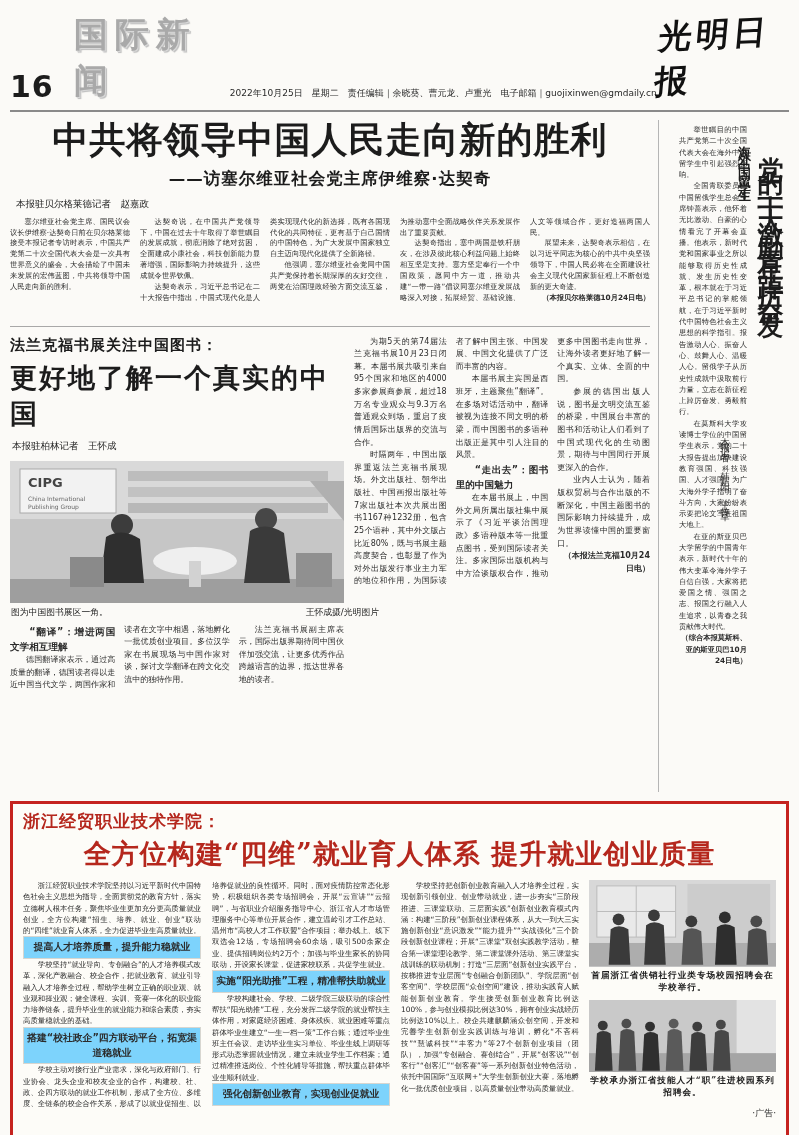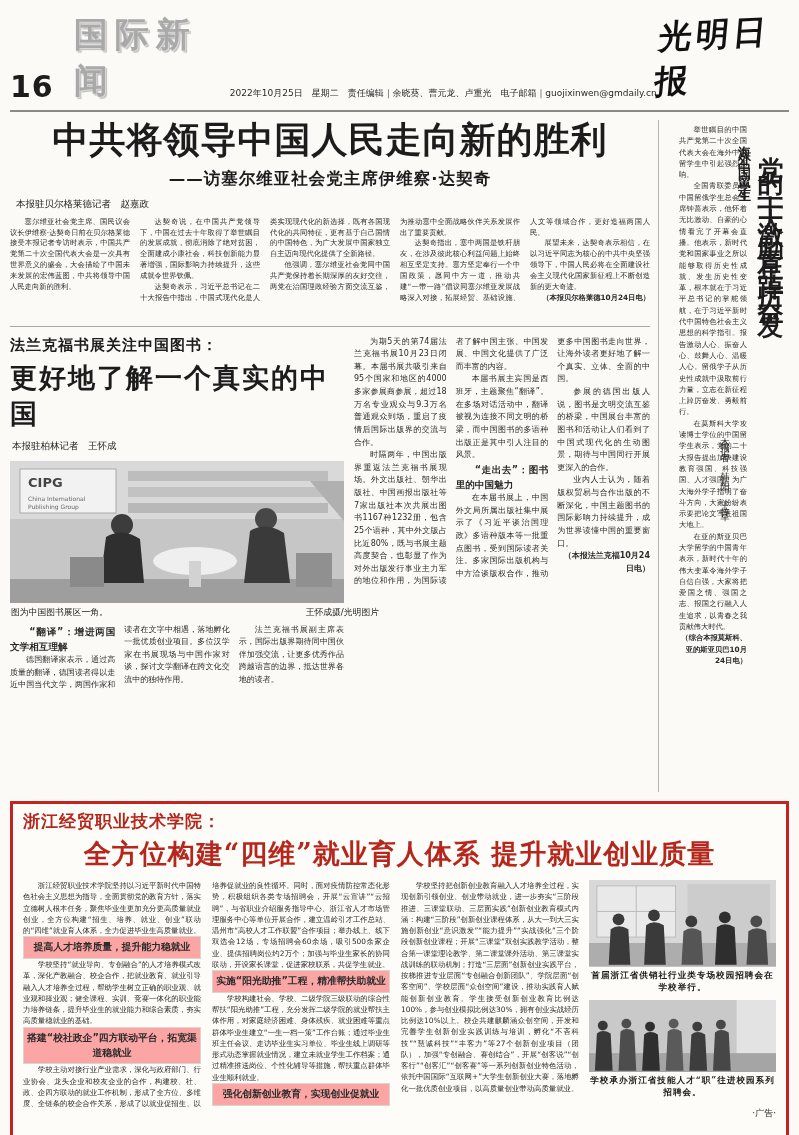--- a/index.html
+++ b/index.html
@@ -76,21 +76,21 @@
   
   .ad { margin-top: 9px; border: 3px solid #c5231f; background: #fdfcf8; padding: 6px 10px 3px; height: 362px; overflow: hidden; }
   .ad-kicker { color: #b5271d; font-weight: 700; font-size: 17px; letter-spacing: 1px; }
   .ad-headline {
     color: #b5271d; font-family: "DejaVu Serif", serif; font-weight: 900;
     font-size: 27px; text-align: center; letter-spacing: 1px; margin: 3px 0 8px;
   }
   .ad-flex { display: flex; gap: 10px; height: 272px; overflow: hidden; }
   .ad-text { width: 556px; column-count: 3; column-gap: 11px; font-size: 7.4px; line-height: 1.52; text-align: justify; color: #2b2b2b; overflow: hidden; }
   .ad-heading {
-    background: #fca5a5; border: 1px solid #d7d6d0; font-weight: 700; font-size: 9.8px;
+    background: #7dd3fc; border: 1px solid #d7d6d0; font-weight: 700; font-size: 9.8px;
     text-align: center; padding: 3px 2px; margin: 5px 0; break-inside: avoid; text-indent: 0 !important;
   }
   .ad-photos { flex: 1; display: flex; flex-direction: column; }
   .ad-photos svg { display: block; width: 100%; }
   .ad-caption { font-size: 8.6px; font-weight: 700; text-align: center; letter-spacing: 1px; margin: 3px 0 6px; font-family: "DejaVu Serif", serif; }
   .ad-mark { text-align: right; font-size: 9px; color: #333; margin-top: 2px; }
 </style>
 </head>
 <body>
 

